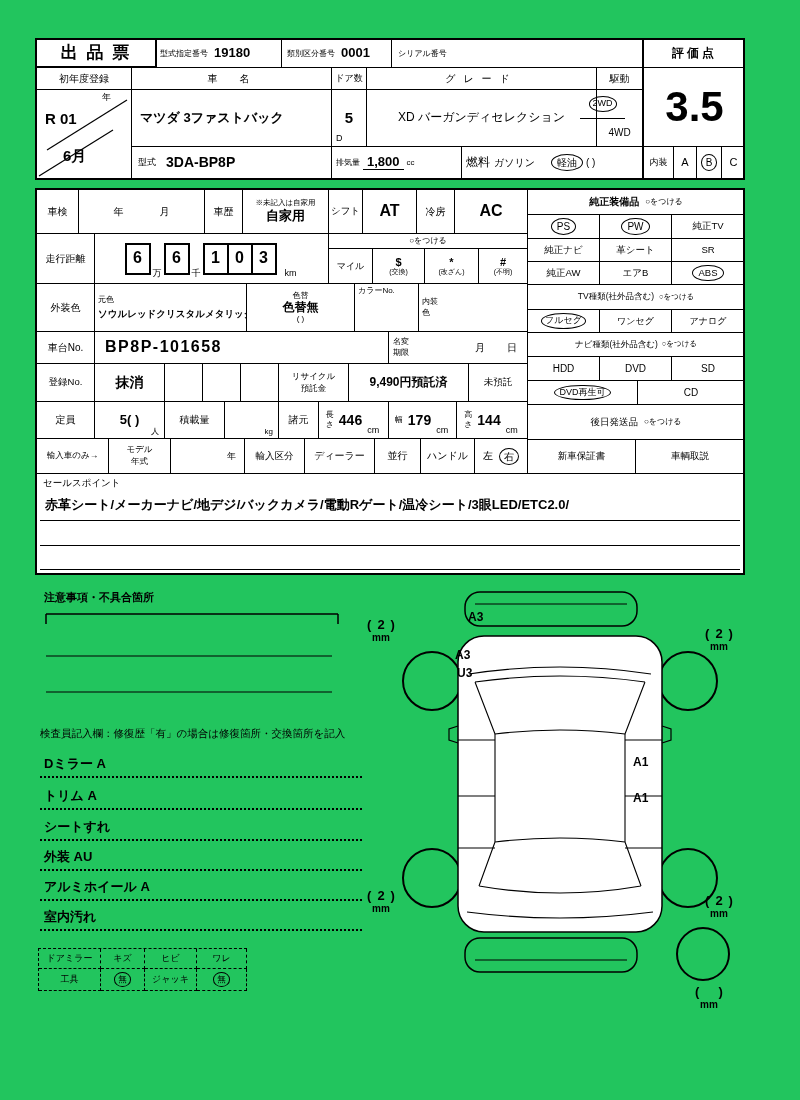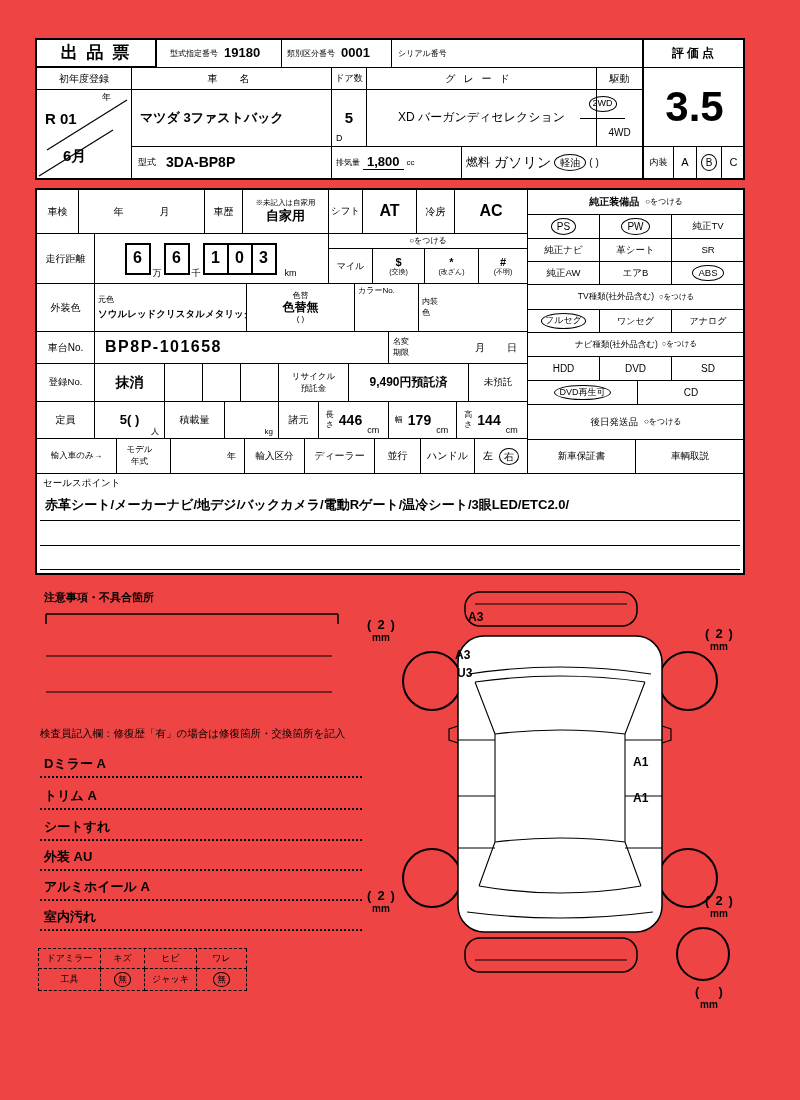--- a/index.html
+++ b/index.html
@@ -1,18 +1,18 @@
 <!DOCTYPE html>
 <html><head>
 <meta charset="utf-8">
 <style>
 *{margin:0;padding:0;box-sizing:border-box}
 html,body{background:#fff}
 body{width:800px;height:1100px;position:relative;font-family:"Liberation Sans",sans-serif;color:#000}
-.sheet{position:absolute;left:0;top:0;width:800px;height:1100px;background:#ef4444}
+.sheet{position:absolute;left:0;top:0;width:800px;height:1100px;background:#22c55e}
 .tbl{position:absolute;border:2px solid #000;background:#fff}
 .cell{position:absolute;display:flex;align-items:center;justify-content:center;overflow:hidden;font-size:11px;line-height:1.15}
 .br{border-right:1px solid #000}
 .bb{border-bottom:1px solid #000}
 .br2{border-right:2px solid #000}
 .bb2{border-bottom:2px solid #000}
 .col{flex-direction:column}
 .left{justify-content:flex-start}
 .b{font-weight:bold}
 .lbl{font-size:8px}
@@ -29,21 +29,21 @@
 </style>
 </head>
 <body>
 
 <div class="sheet">
 
   <div class="tbl" style="left:35px;top:38px;width:710px;height:142px">
 
     <div class="cell br2 bb2" style="left:0;top:0;width:120px;height:28px;font-size:17px;font-weight:bold;letter-spacing:2px">出 品 票</div>
 
-    <div class="cell br bb left" style="left:120px;top:0;width:125px;height:28px;padding-left:13px">
+    <div class="cell br bb left" style="left:120px;top:0;width:125px;height:28px;padding-left:3px">
       <span class="lbl">型式指定番号</span>
       <span class="b" style="font-size:13px;margin-left:6px">19180</span>
     </div>
     <div class="cell br bb left" style="left:245px;top:0;width:110px;height:28px;padding-left:5px">
       <span class="lbl">類別区分番号</span>
       <span class="b" style="font-size:13px;margin-left:6px">0001</span>
     </div>
     <div class="cell bb left" style="left:355px;top:0;width:250px;height:28px;padding-left:6px">
       <span class="lbl">シリアル番号</span>
       <span class="b" style="font-size:13px;margin-left:6px"></span>
@@ -83,22 +83,22 @@
       <span style="font-size:9px">型式</span>
       <span class="b" style="font-size:14px;margin-left:10px">3DA-BP8P</span>
     </div>
     <div class="cell br left" style="left:295px;top:107px;width:130px;height:31px;padding-left:4px">
       <span style="font-size:8px">排気量</span>
       <span class="b" style="font-size:13px;margin:0 3px;border-bottom:1px solid #000;padding:0 4px">1,800</span>
       <span style="font-size:8px">cc</span>
     </div>
     <div class="cell left" style="left:425px;top:107px;width:180px;height:31px;padding-left:4px">
       <span style="font-size:12px">燃料</span>
-      <span style="font-size:14px;margin-left:4px">ガソリン</span>
-      <span class="circ" style="font-size:10px;margin-left:3px">軽油</span>
+      <span style="font-size:10px;margin-left:4px">ガソリン</span>
+      <span class="circ" style="font-size:10px;margin-left:16px">軽油</span>
       <span style="font-size:10px;margin-left:3px">(      )</span>
     </div>
 
     <div style="position:absolute;left:605px;top:0;width:101px;height:138px;border-left:2px solid #000">
       <div class="cell bb" style="left:0;top:0;width:101px;height:28px;font-size:12px;font-weight:bold;letter-spacing:3px">評価点</div>
       <div class="cell bb" style="left:0;top:28px;width:101px;height:79px;font-size:42px;font-weight:bold">3.5</div>
       <div class="cell br" style="left:0;top:107px;width:30px;height:31px;font-size:9px">内装</div>
       <div class="cell br" style="left:30px;top:107px;width:23px;height:31px;font-size:11px">A</div>
       <div class="cell br" style="left:53px;top:107px;width:25px;height:31px">
         <span class="circ" style="font-size:10px;padding:0 4px">B</span>
@@ -205,21 +205,21 @@
       <span style="font-size:8px;width:10px;line-height:1.3">幅</span>
       <span class="b" style="font-size:14px;margin:0 3px">179</span>
       <span class="unit9" style="margin-bottom:3px">cm</span>
     </div>
     <div class="cell bb" style="left:420px;top:212px;width:70px;height:37px">
       <span style="font-size:8px;width:10px;line-height:1.3">高さ</span>
       <span class="b" style="font-size:14px;margin:0 3px">144</span>
       <span class="unit9" style="margin-bottom:3px">cm</span>
     </div>
 
-    <div class="cell br bb" style="left:0;top:249px;width:80px;height:35px;font-size:8.5px">輸入車のみ→</div>
+    <div class="cell br bb" style="left:0;top:249px;width:72px;height:35px;font-size:8.5px">輸入車のみ→</div>
     <div class="cell br bb" style="left:72px;top:249px;width:62px;height:35px">
       <span style="font-size:8.5px;width:30px;text-align:center;line-height:1.4">モデル年式</span>
     </div>
     <div class="cell br bb" style="left:134px;top:249px;width:74px;height:35px;justify-content:flex-end;padding-right:8px;font-size:9px">年</div>
     <div class="cell br bb" style="left:208px;top:249px;width:60px;height:35px;font-size:9.5px">輸入区分</div>
     <div class="cell br bb" style="left:268px;top:249px;width:70px;height:35px;font-size:10px">ディーラー</div>
     <div class="cell br bb" style="left:338px;top:249px;width:46px;height:35px;font-size:10px">並行</div>
     <div class="cell br bb" style="left:384px;top:249px;width:54px;height:35px;font-size:10px">ハンドル</div>
     <div class="cell bb" style="left:438px;top:249px;width:52px;height:35px">
       <span style="font-size:10px;margin-right:6px">左</span>

